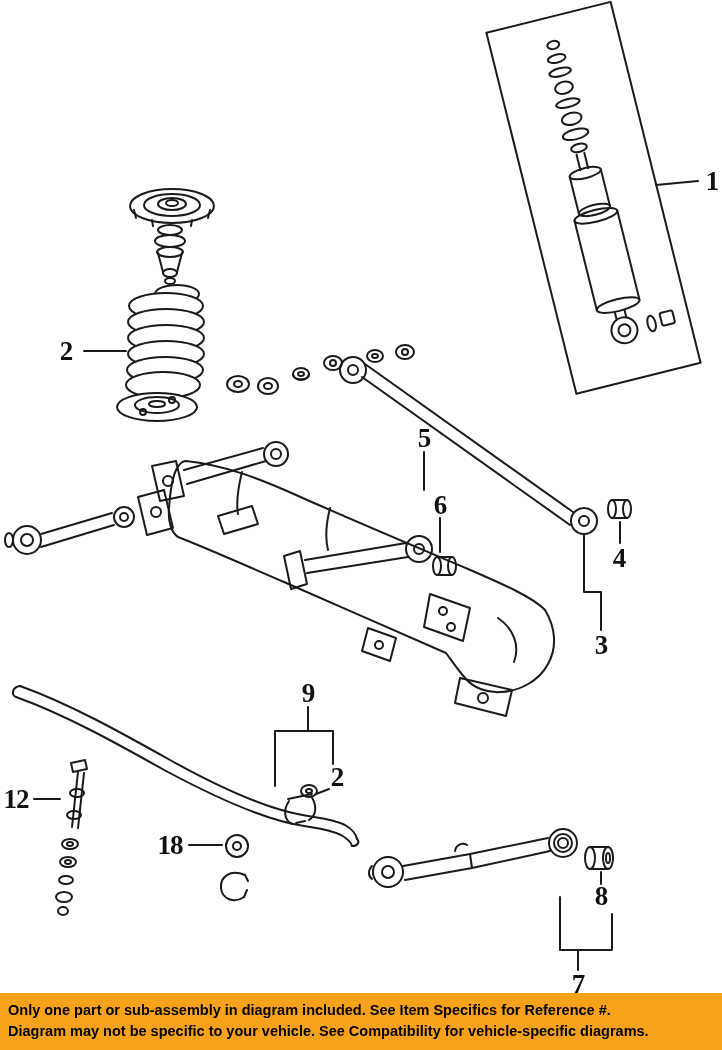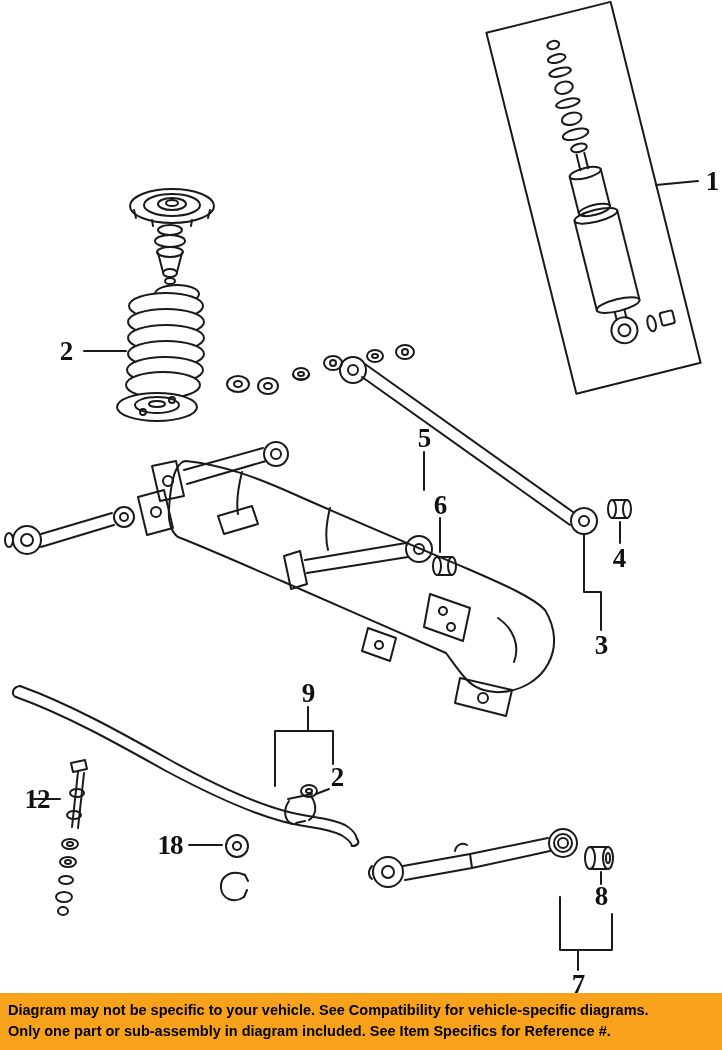--- a/index.html
+++ b/index.html
@@ -278,20 +278,20 @@
   <div class="callout" style="left:66px;  top:351px;">2</div>
   <div class="callout" style="left:601px; top:645px;">3</div>
   <div class="callout" style="left:619px; top:558px;">4</div>
   <div class="callout" style="left:424px; top:438px;">5</div>
   <div class="callout" style="left:440px; top:505px;">6</div>
   <div class="callout" style="left:578px; top:984px;">7</div>
   <div class="callout" style="left:601px; top:896px;">8</div>
   <div class="callout" style="left:308px; top:693px;">9</div>
   <div class="callout" style="left:337px; top:777px;">2</div>
   <div class="callout" style="left:170px; top:845px;">18</div>
-  <div class="callout" style="left:16px;  top:799px;margin-left:21px;">12</div>
+  <div class="callout" style="left:16px;  top:799px;">12</div>
 
   <div class="banner" style="background: rgb(247, 162, 26); color: rgb(0, 0, 0);">
+    <div>Only one part or sub-assembly in diagram included. See Item Specifics for Reference #.</div>
     <div>Diagram may not be specific to your vehicle. See Compatibility for vehicle-specific diagrams.</div>
-    <div>Only one part or sub-assembly in diagram included. See Item Specifics for Reference #.</div>
   </div>
 
 </div>
 
 </body></html>

